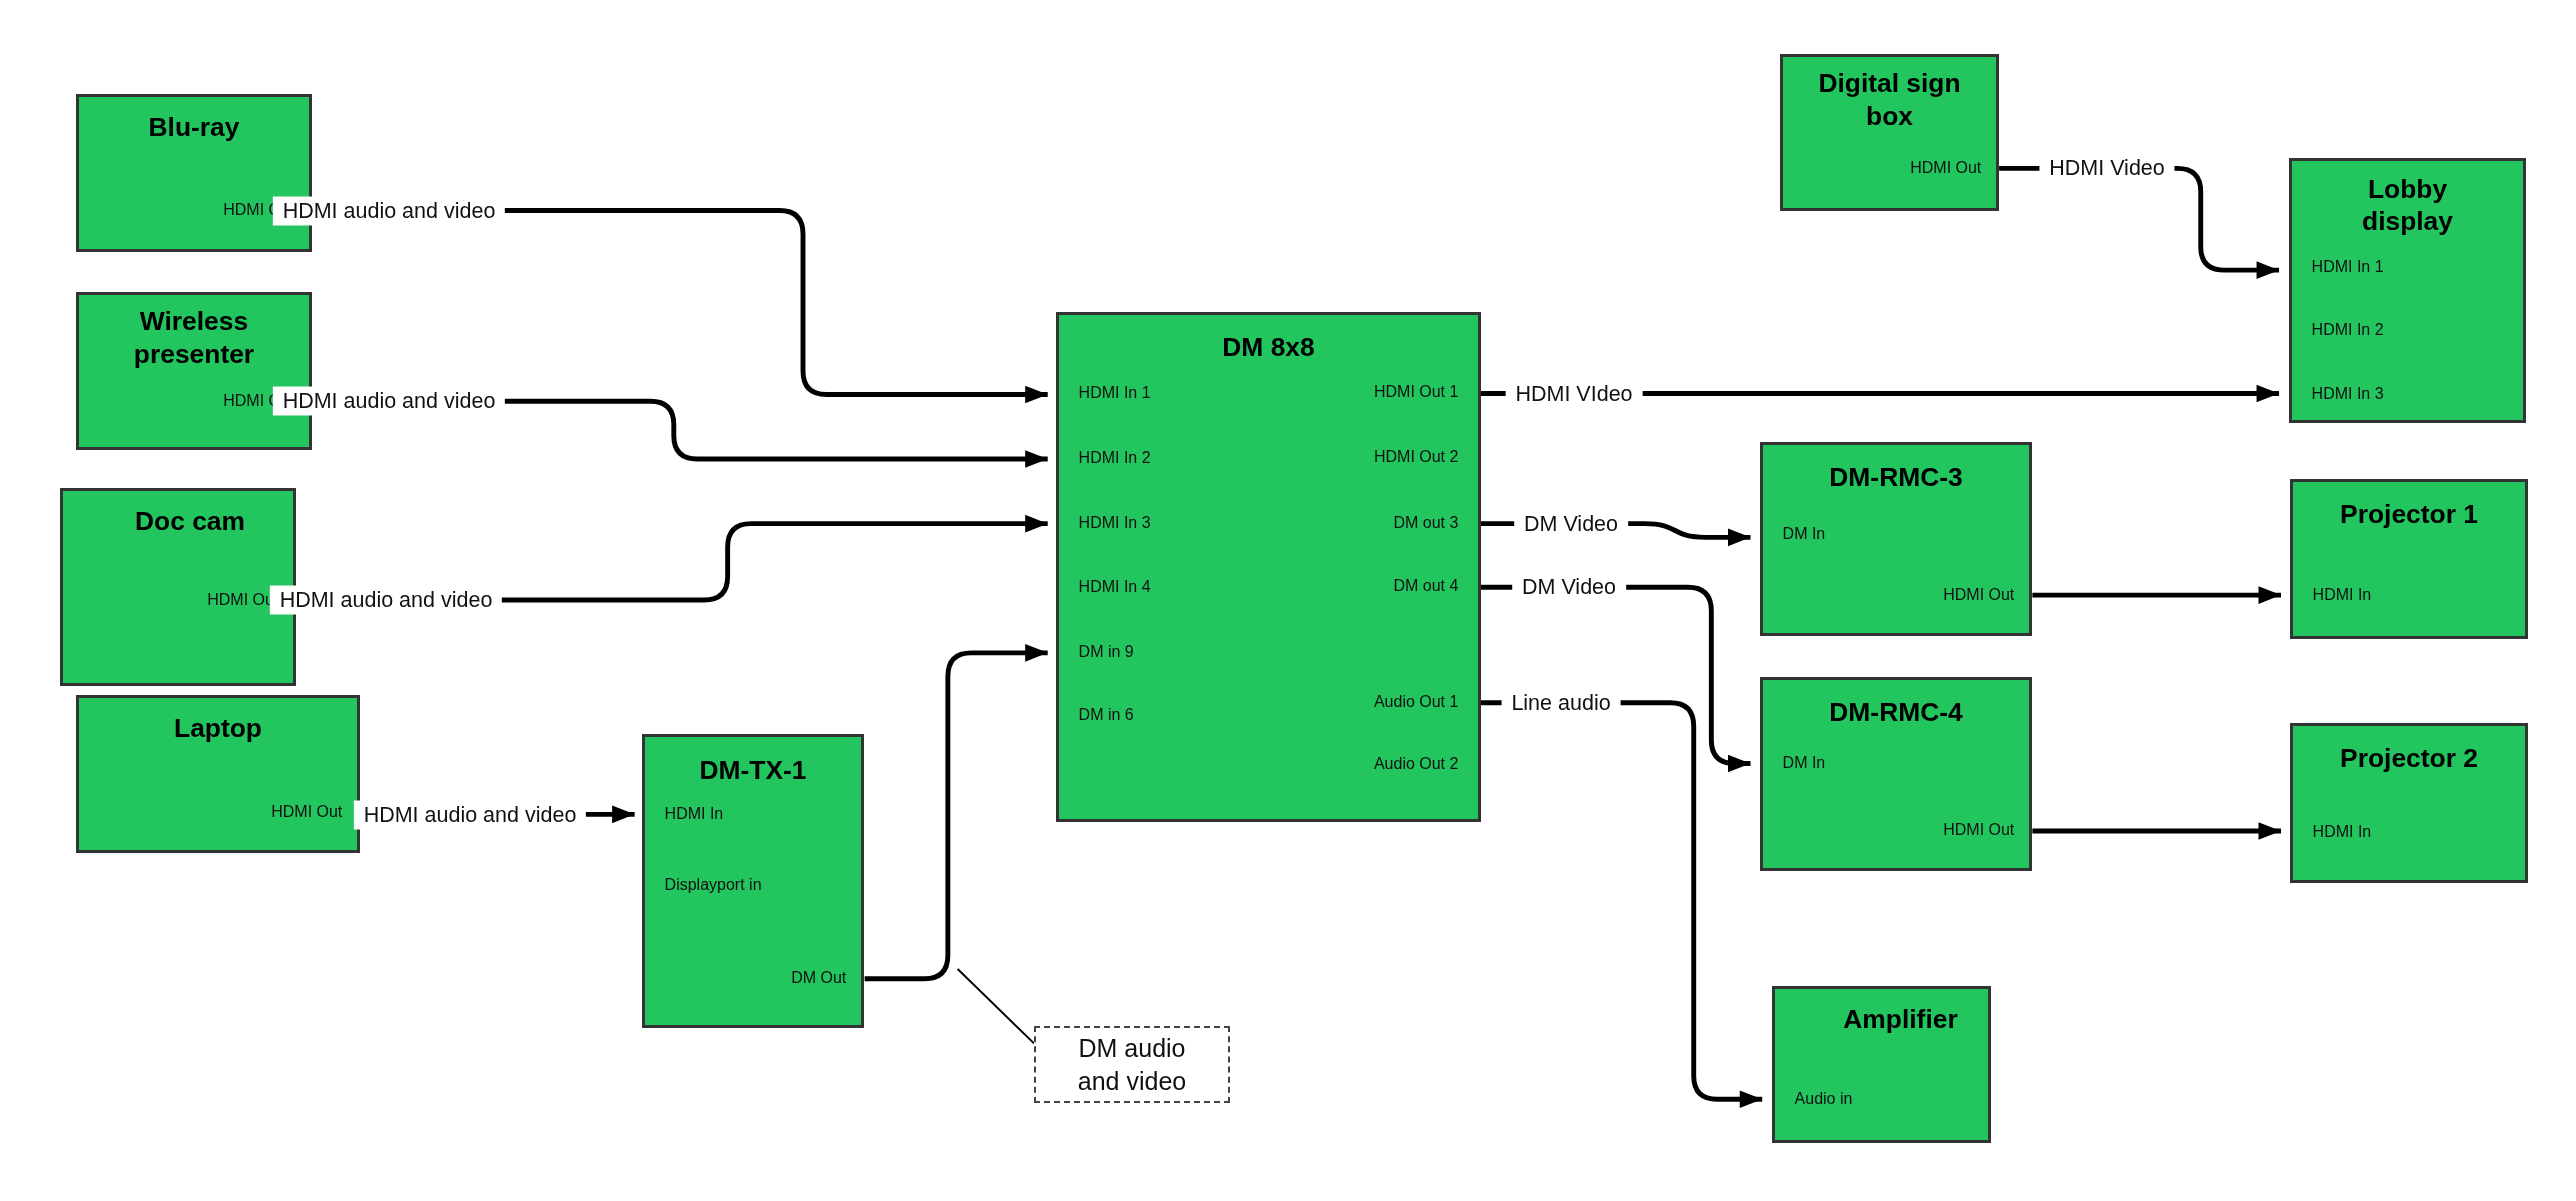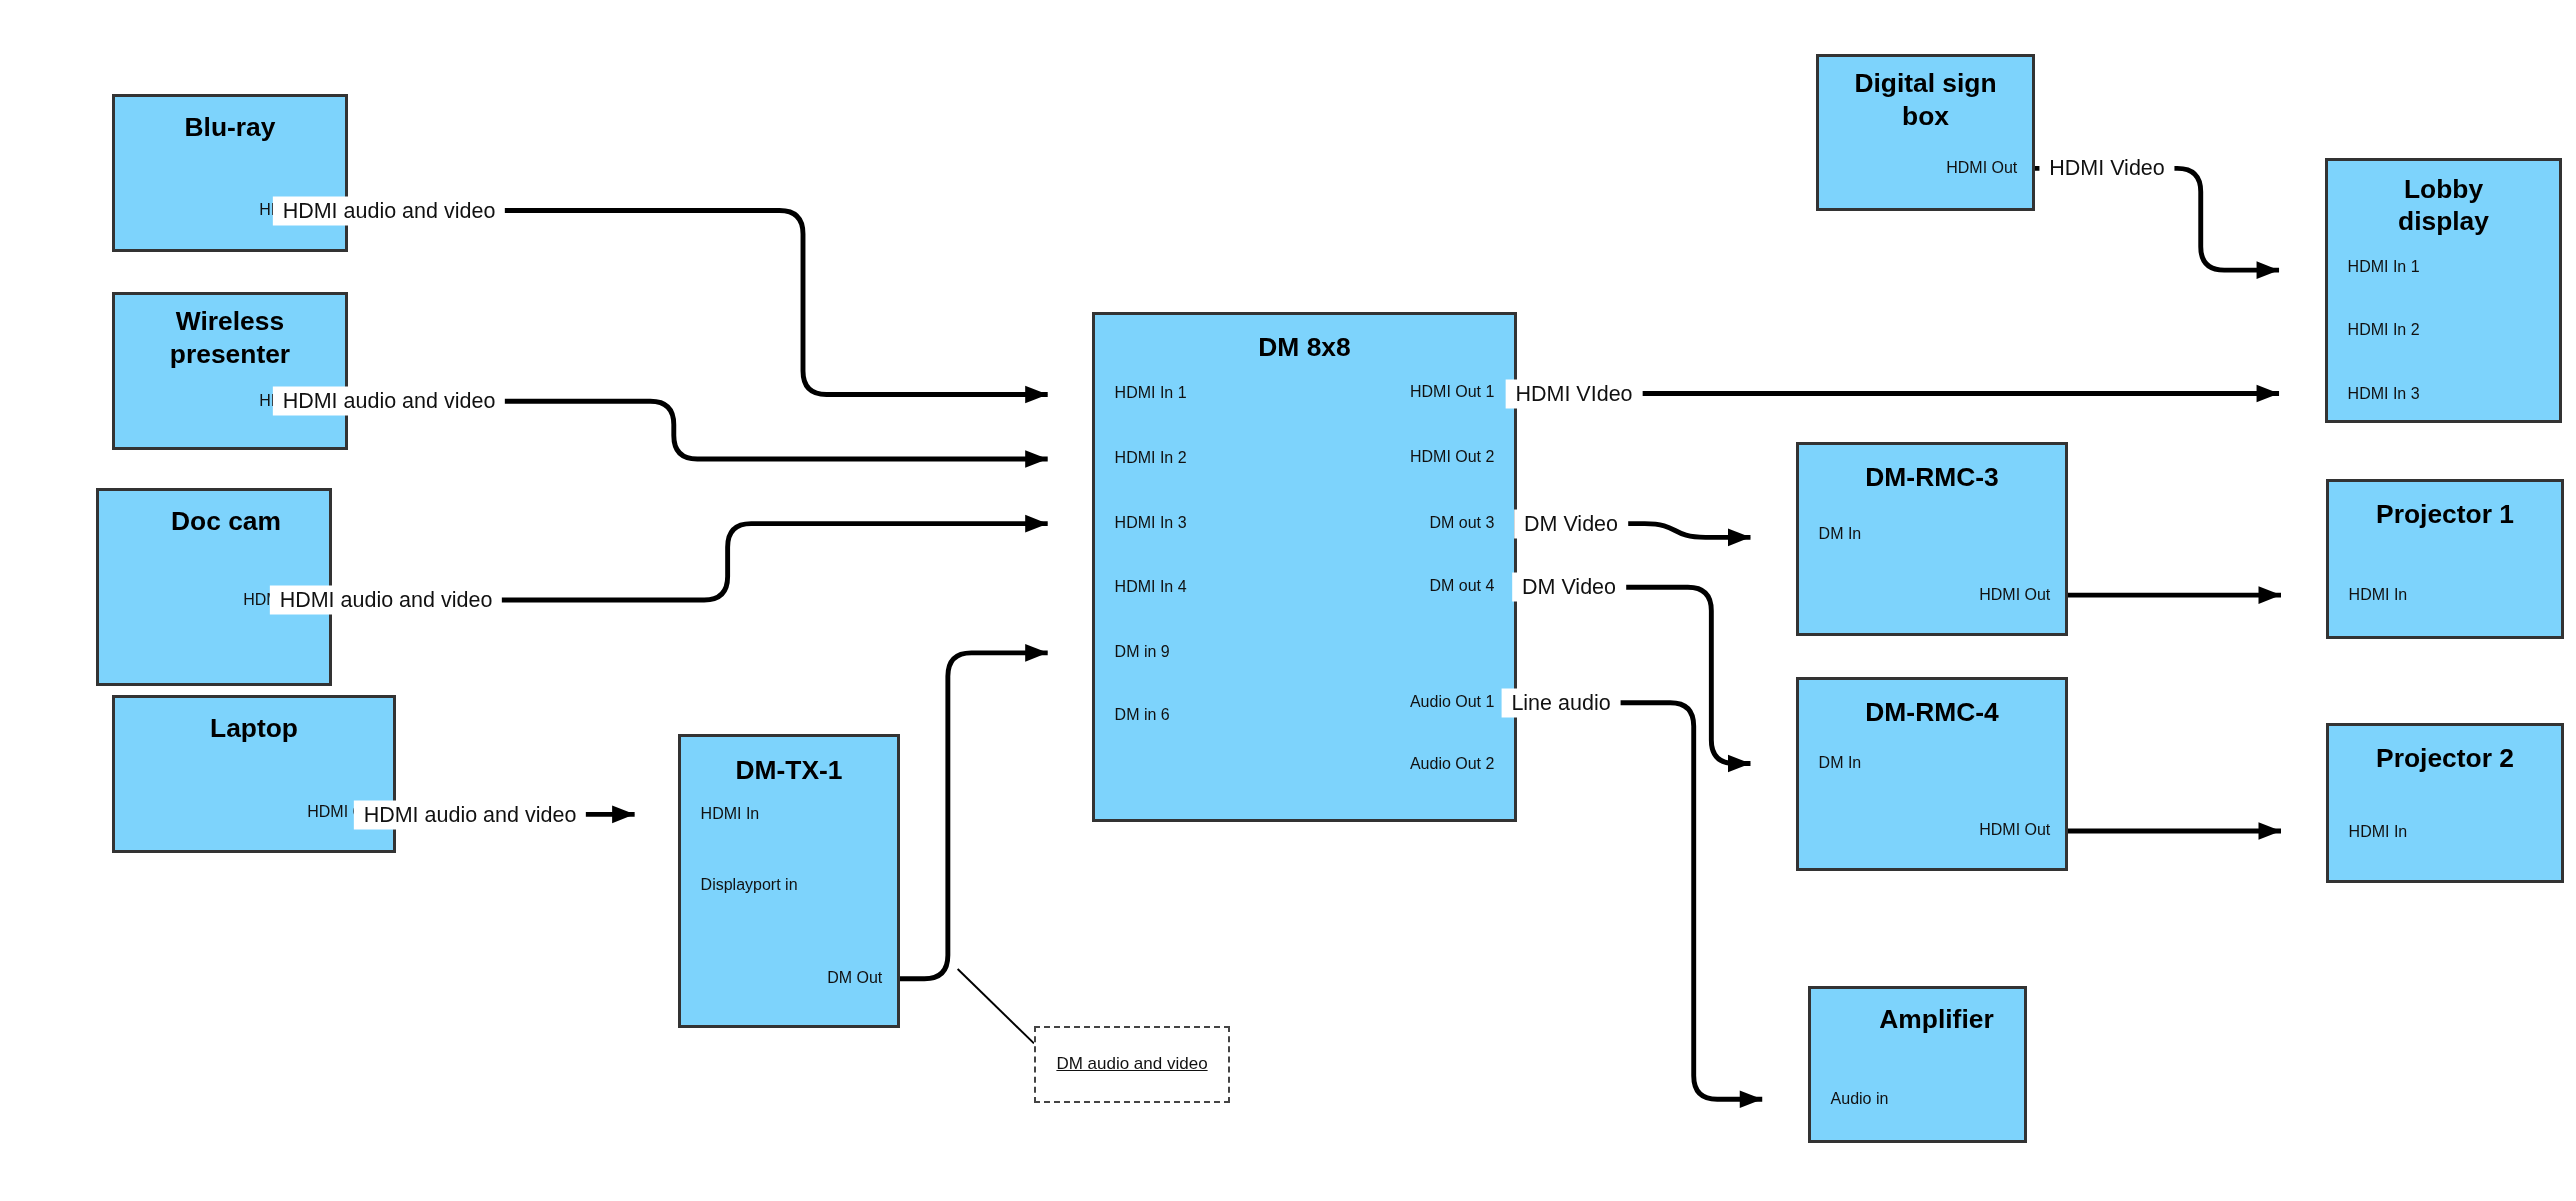--- a/index.html
+++ b/index.html
@@ -12,25 +12,24 @@
     color: #000000;
     overflow: hidden;
   }
   .wires {
     position: absolute;
     left: 0; top: 0;
     z-index: 1;
   }
   .node {
     position: absolute;
-    background: #7dd3fc;
+    background: #22c55e;
     border: 3.9px solid #333333;
     box-sizing: border-box;
     z-index: 2;
-    margin-left: 36px;
   }
   .node .title {
     margin: 13.7px auto 0;
     font-size: 26.4px;
     font-weight: bold;
     text-align: center;
     line-height: 1.24;
   }
   .port {
     position: absolute;
@@ -58,24 +57,23 @@
     box-sizing: border-box;
     z-index: 2;
     background: #ffffff;
     display: flex;
     align-items: center;
     justify-content: center;
     text-align: center;
   }
   .annotation .ann-text {
     width: 152px;
-    font-size: 17px;
+    font-size: 25px;
     line-height: 1.3;
     color: #111111;
-    text-decoration: underline;
   }
 </style>
 </head>
 <body>
 
 <div class="canvas">
 
   <svg class="wires" width="2576" height="1201" viewBox="0 0 2631 1227">
     <defs>
       <marker id="arr" markerUnits="userSpaceOnUse" markerWidth="26" markerHeight="20" refX="24" refY="10" orient="auto">

